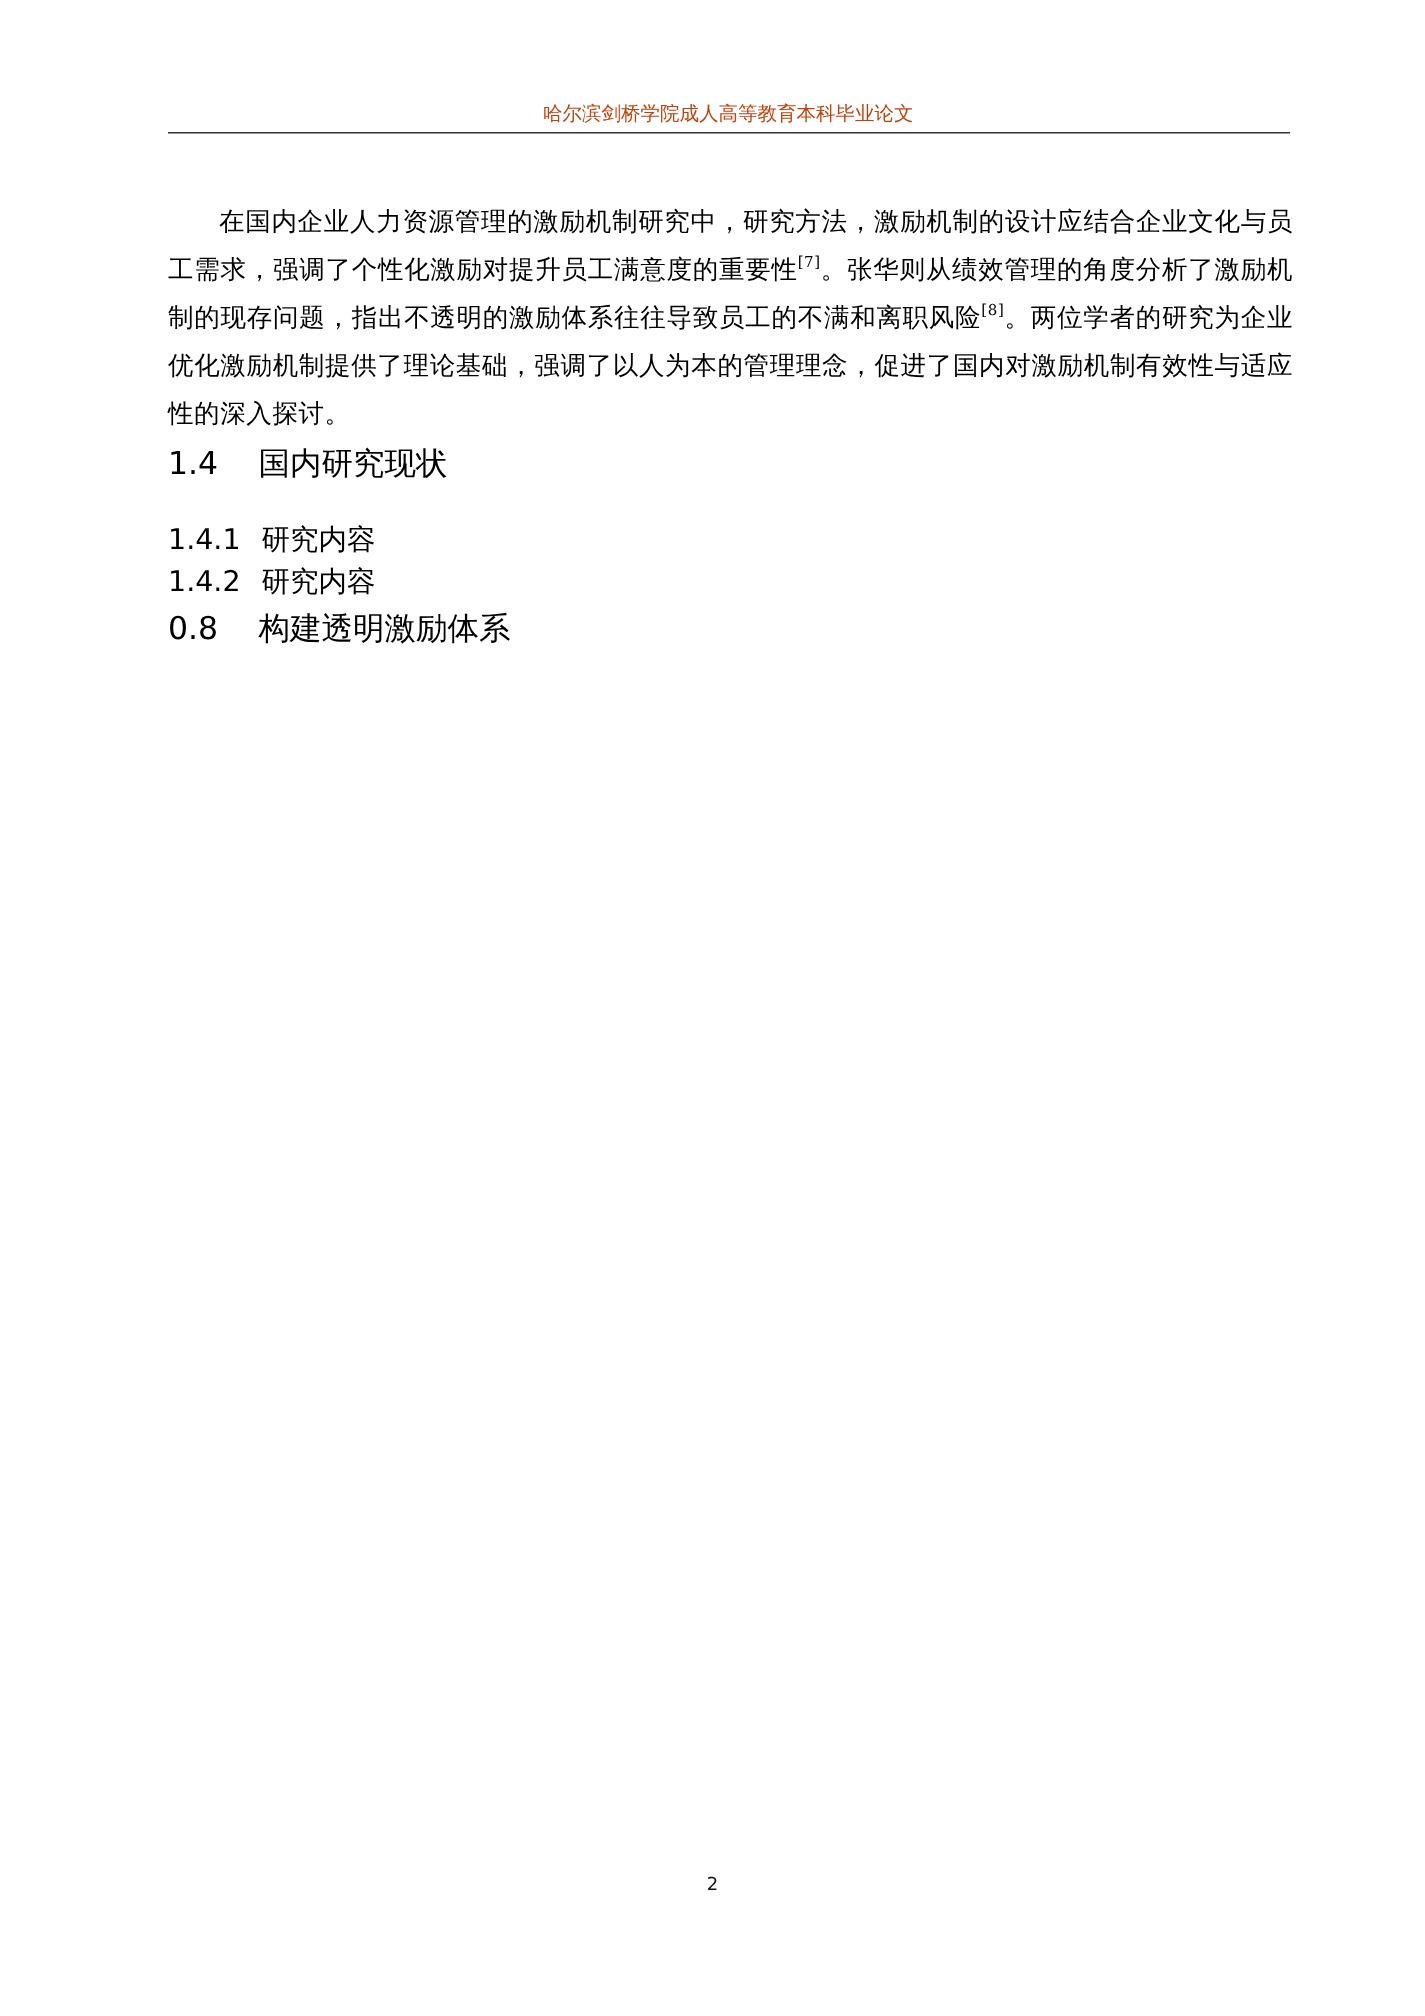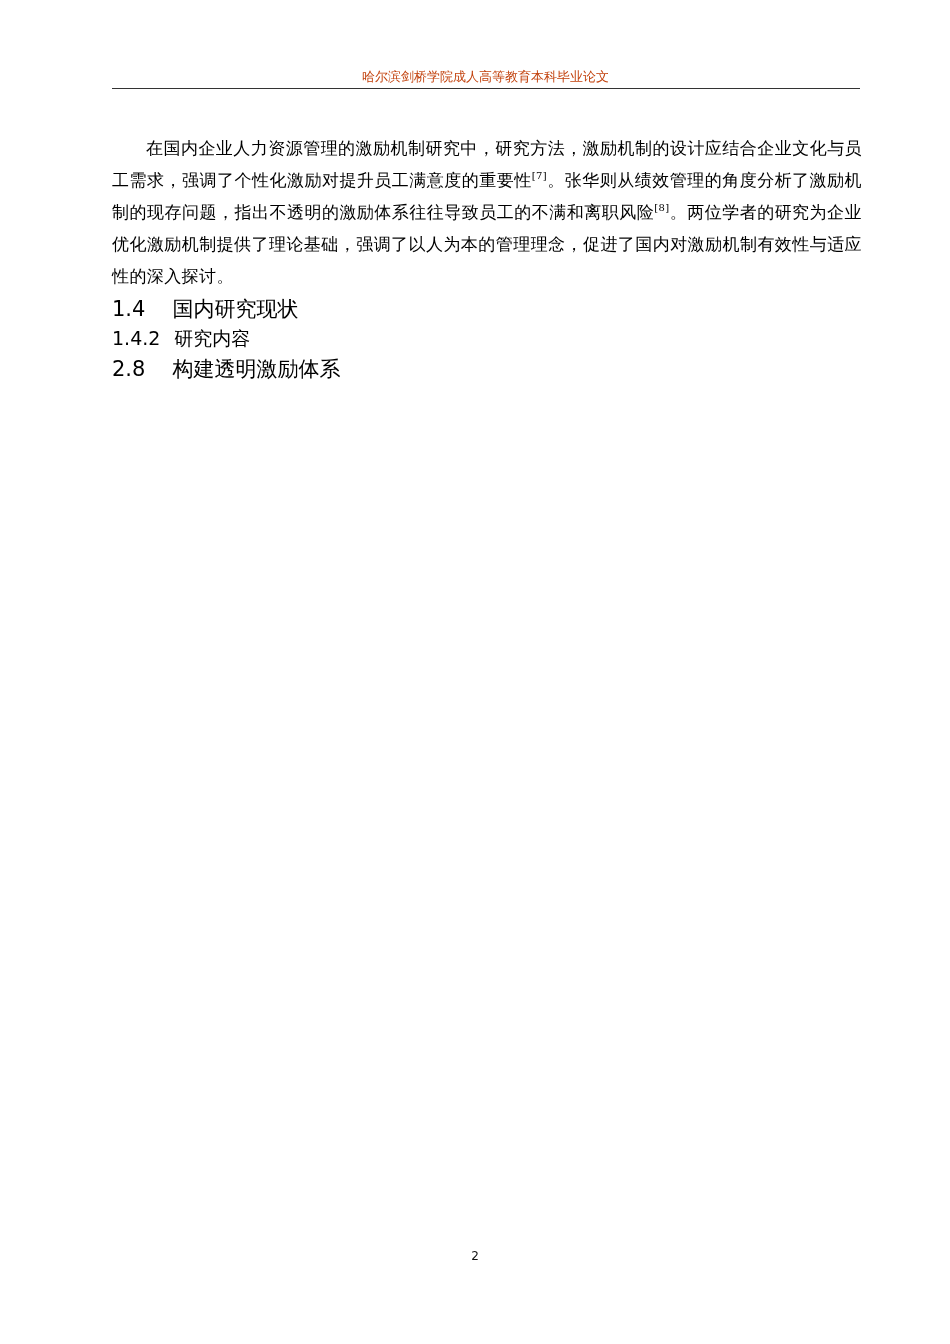--- a/index.html
+++ b/index.html
@@ -94,26 +94,30 @@
 
 <div class="content">
 
   <p class="para" style="margin-top:14px;"><span>在国内企业人力资源管理的激励机制研究中，研究方法，激励机制的设计应结合企业文化与员工需求，强调了个性化激励对提升员工满意度的重要性</span><sup>[7]</sup><span>。张华则从绩效管理的角度分析了激励机制的现存问题，指出不透明的激励体系往往导致员工的不满和离职风险</span><sup>[8]</sup><span>。两位学者的研究为企业优化激励机制提供了理论基础，强调了以人为本的管理理念，促进了国内对激励机制有效性与适应性的深入探讨。</span></p>
 
   <h2 class="h2" style="margin-top:4px;">
     <span class="h-num">1.4</span>
     <span>国内研究现状</span>
   </h2>
 
+  <h3 class="h3" style="margin-top:26px;">
+    <span class="h-num">1.4.1</span>
+    <span>研究内容</span>
+  </h3>
 
   <h3 class="h3" style="margin-top:4px;text-align:center;">
     <span class="h-num">1.4.2</span>
     <span>研究内容</span>
   </h3>
 
   <h2 class="h2" style="margin-top:6px;">
-    <span class="h-num">2.8</span>
+    <span class="h-num">0.8</span>
     <span>构建透明激励体系</span>
   </h2>
 
 </div>
 
 <div class="page-number">2</div>
 
 </body></html>

